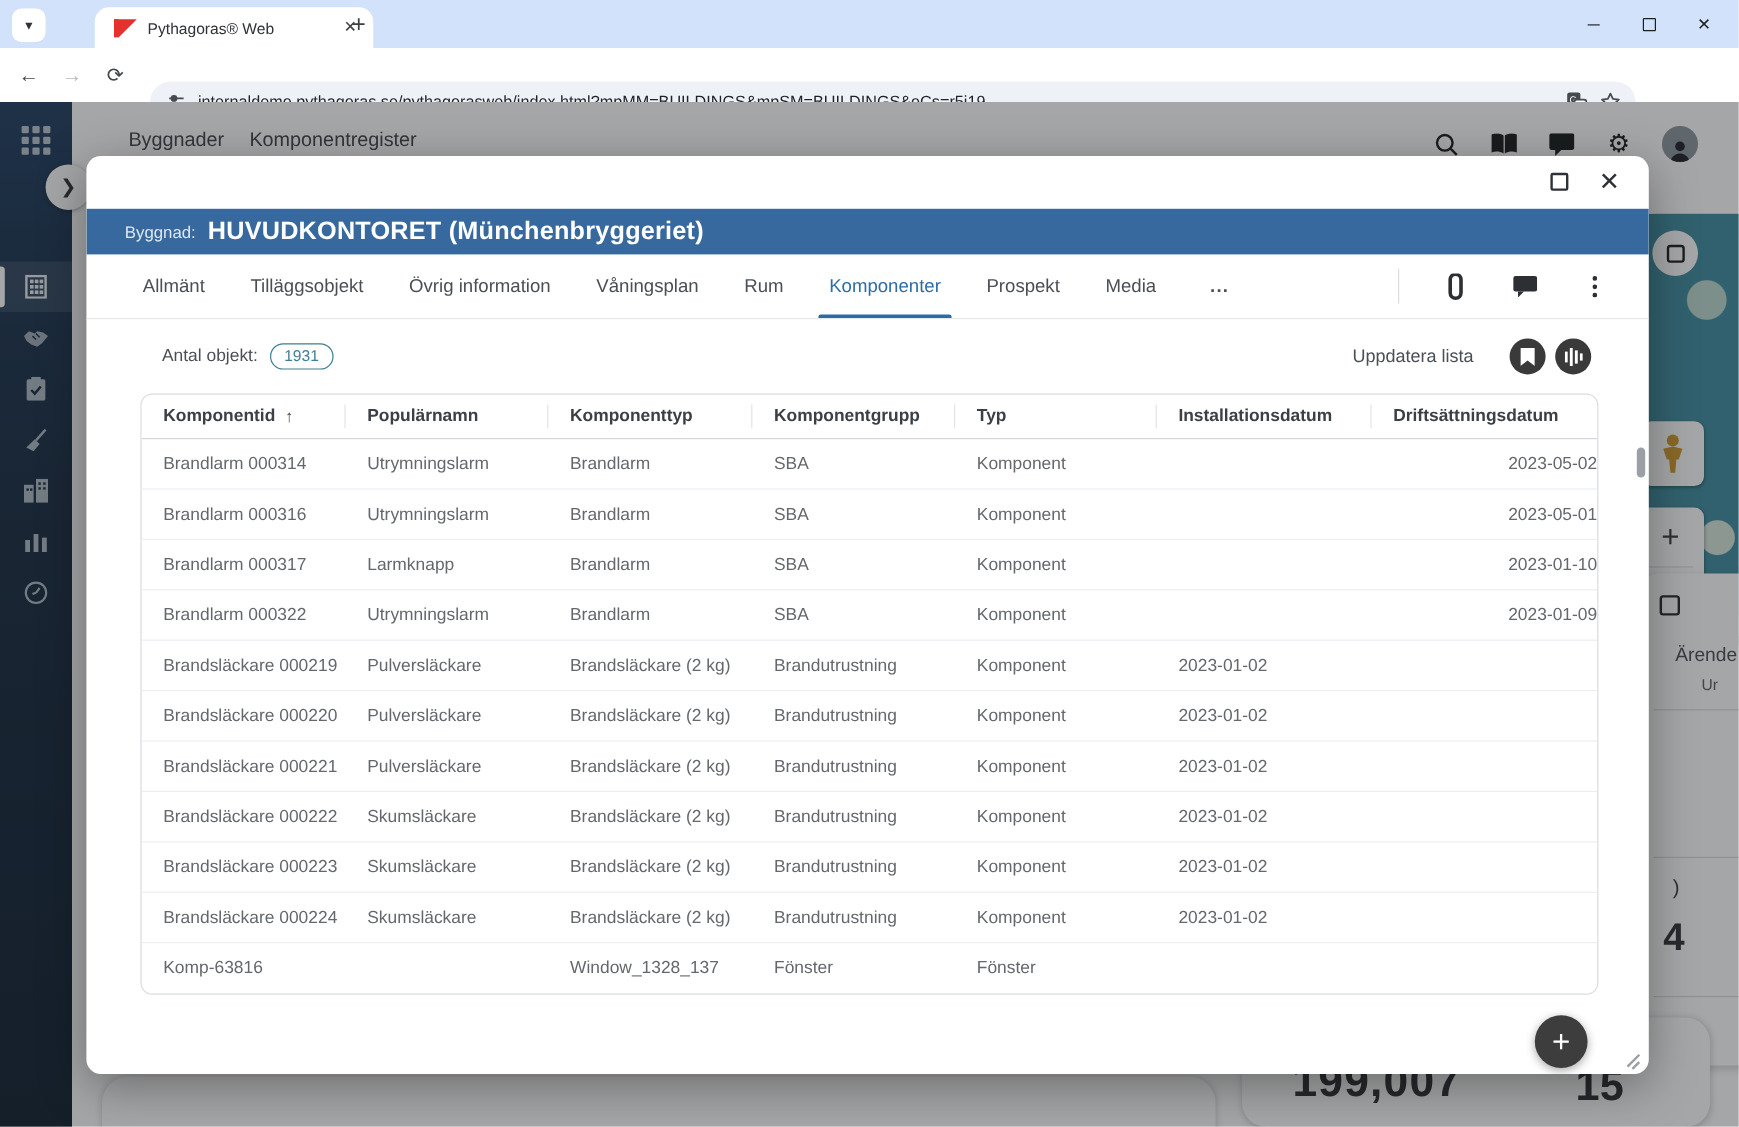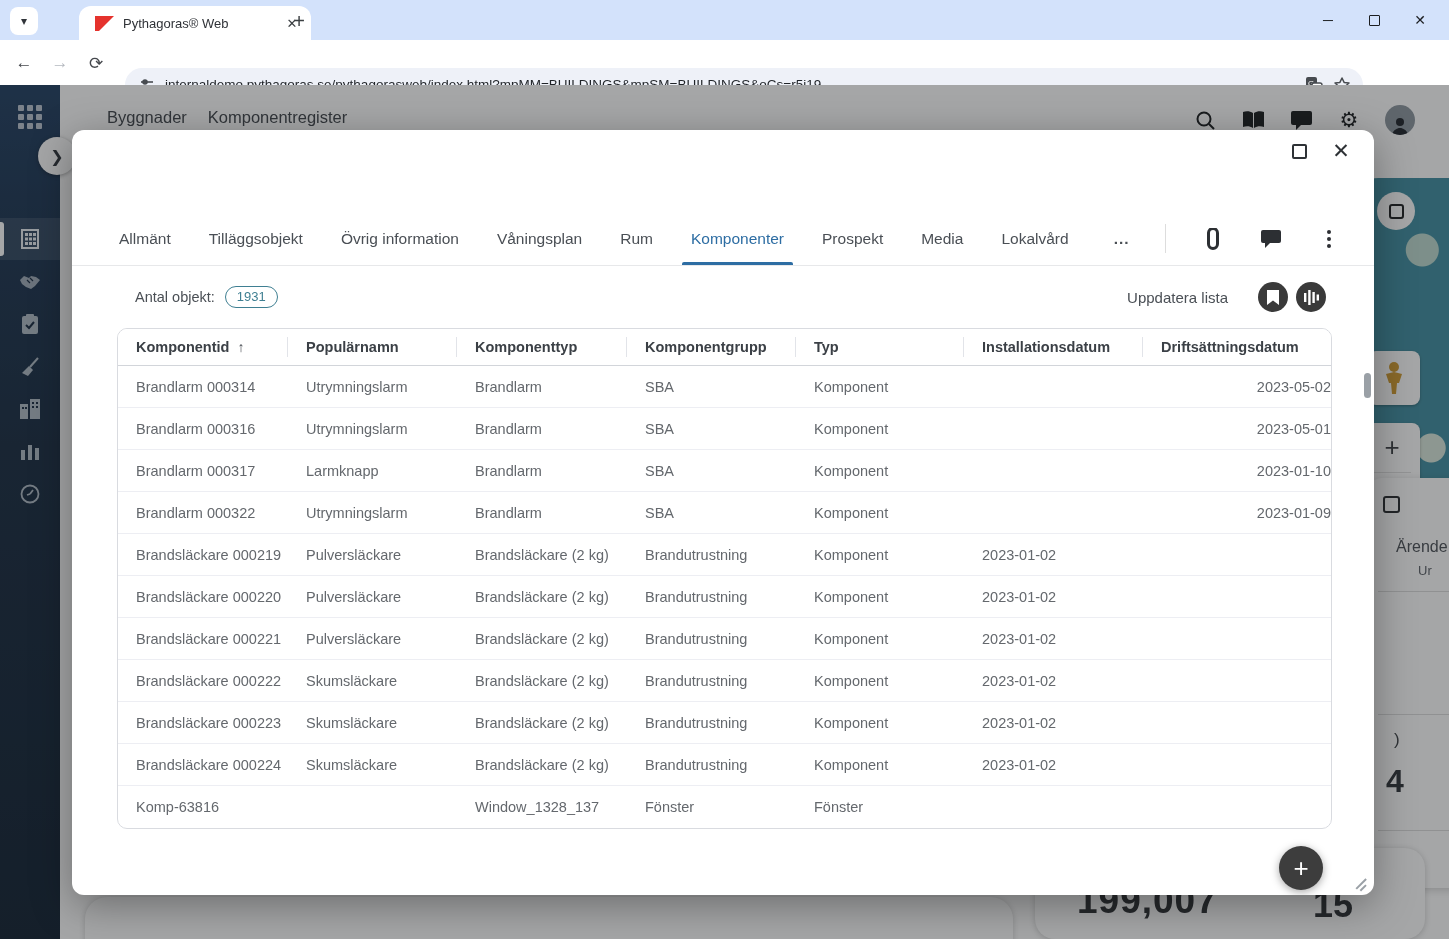--- a/index.html
+++ b/index.html
@@ -353,31 +353,34 @@
 
   <div class="overlay"></div>
 
   <div class="modal">
     <div class="m-ctrls">
       <div class="m-max">
           <span class="sq"></span>
         </div>
       <div class="m-close">✕</div>
     </div>
+    <div class="m-header">
+      <span class="etype">Byggnad:</span>
+      <span class="etitle">HUVUDKONTORET (Münchenbryggeriet)</span>
+    </div>
     <div class="m-tabs-row">
       <div style="display:flex" id="modal-tabs">
           <div class="tab-item">Allmänt</div>
           <div class="tab-item">Tilläggsobjekt</div>
           <div class="tab-item">Övrig information</div>
           <div class="tab-item">Våningsplan</div>
           <div class="tab-item">Rum</div>
           <div class="tab-item active">Komponenter</div>
           <div class="tab-item">Prospekt</div>
           <div class="tab-item">Media</div>
-          <div class="tab-item">Lokalvård</div>
           <div class="tab-item overflow">...</div>
         </div>
       <div class="m-tabs-spacer"></div>
       <div class="m-tab-icons">
         <span class="ic">
           <svg width="18" height="22" viewBox="0 0 18 22" fill="#2c2f33">
             <path d="M3 5a6 6 0 0 1 12 0v11a6 6 0 0 1-12 0V7h3v9a3 3 0 0 0 6 0V5a3 3 0 0 0-6 0v9h-3z"></path>
             </svg>
           </span>
         <span class="ic">

